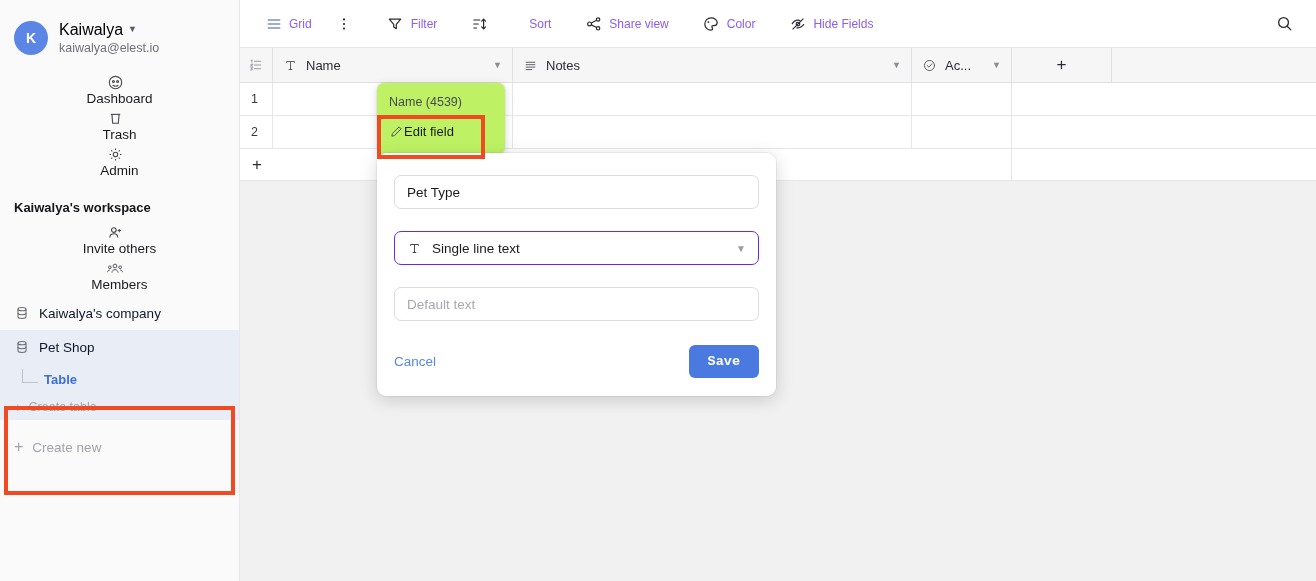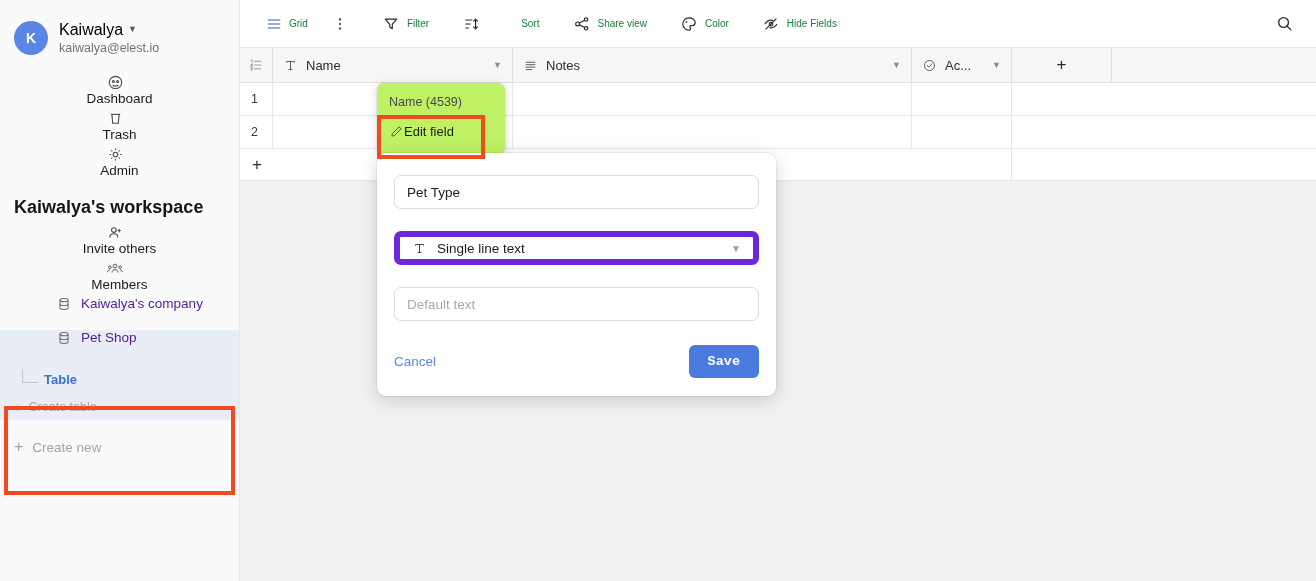--- a/index.html
+++ b/index.html
@@ -46,30 +46,30 @@
     flex-direction: column;
   }
   .nav-item .ico {
     width: 17px; height: 17px; margin-right: 9px;
     display: flex; align-items: center; justify-content: center;
     flex: 0 0 17px; color: #4a4a52;
   }
   .nav-item.muted, .nav-item.muted .ico { color: #a6a6ae; }
 
   .section-title {
-    font-size: 18px; font-weight: 700; color: #16161a;
+    font-size: 13px; font-weight: 700; color: #16161a;
     padding: 0 14px; margin-top: 14px; margin-bottom: 6px;
     height: 22px; display: flex; align-items: center;
   }
 
   .db-group { background: #e9edf6; }
   .db-row {
-    display: flex; 
+    display: flex; align-items: center;
     height: 34px; padding: 0 14px;
-    font-size: 13.5px; color: #4c1d95; cursor: pointer; margin-left: 42px;
+    font-size: 13.5px; color: #0f172a; cursor: pointer;
   }
   .db-row .ico { width: 16px; height: 16px; margin-right: 9px; flex:0 0 16px;
     display:flex; align-items:center; justify-content:center; color:#6b6b74; }
   .table-row {
     display: flex; align-items: center;
     height: 30px; padding: 0 14px 0 22px;
     font-size: 13px; font-weight: 700; color: #3f6fd0; cursor: pointer;
   }
   .elbow {
     width: 16px; height: 14px; margin-right: 6px; flex: 0 0 16px;
@@ -97,21 +97,21 @@
   .main { position: relative; flex: 1; height: 581px; background: #ffffff; }
 
   .toolbar {
     height: 48px; border-bottom: 1px solid #e7e7e9;
     display: flex; align-items: center; padding: 0 14px 0 16px;
     background: #ffffff;
   }
   .tb-btn {
     display: flex; align-items: center; gap: 7px;
     height: 30px; padding: 0 9px; margin-right: 6px;
-    font-size: 10px; color: #15803d; border-radius: 5px; cursor: pointer;
+    font-size: 12px; color: #8b5cf6; border-radius: 5px; cursor: pointer;
     white-space: nowrap;
   }
   .tb-icon { display: flex; align-items: center; justify-content: center; width: 17px; height: 17px; }
   .tb-spacer { flex: 1; }
 
   
   .grid-wrap { position: relative; height: 533px; background: #f1f1f2; }
   .grid-head {
     display: flex; height: 35px;
     background: #f6f6f7; border-bottom: 1px solid #e0e0e3;
@@ -173,21 +173,21 @@
     box-shadow: 0 4px 18px rgba(0,0,0,.16), 0 0 0 1px rgba(0,0,0,.05);
     z-index: 50; padding: 22px 17px 18px 17px;
   }
   .fp-input {
     width: 100%; height: 34px; border: 1px solid #dcdce1; border-radius: 7px;
     padding: 0 12px; font-size: 13.5px; color: #1b1b1f;
     font-family: "Liberation Sans", sans-serif; background: #fff; outline: none;
   }
   .fp-input::placeholder { color: #a7a7b0; }
   .fp-select {
-    width: 100%; height: 34px; border: 6px solid #6d28d9; border-radius: 7px;
+    width: 100%; height: 34px; border: 1px solid #6d28d9; border-radius: 7px;
     display: flex; align-items: center; padding: 0 12px; margin-top: 22px;
     font-size: 13.5px; color: #1b1b1f; cursor: pointer; background: #fff;
   }
   .fp-select .sico { width: 15px; display:flex; align-items:center; justify-content:center; margin-right: 10px; color:#3a3a42; }
   .fp-select .schev { margin-left: auto; font-size: 10px; color: #9b9ba4; }
   .fp-default { margin-top: 22px; }
   .fp-actions { display: flex; align-items: center; margin-top: 24px; }
   .fp-cancel { font-size: 13.5px; color: #5b86e5; cursor: pointer; }
   .fp-save {
     margin-left: auto; background: #4a7ae0; color: #fff;

